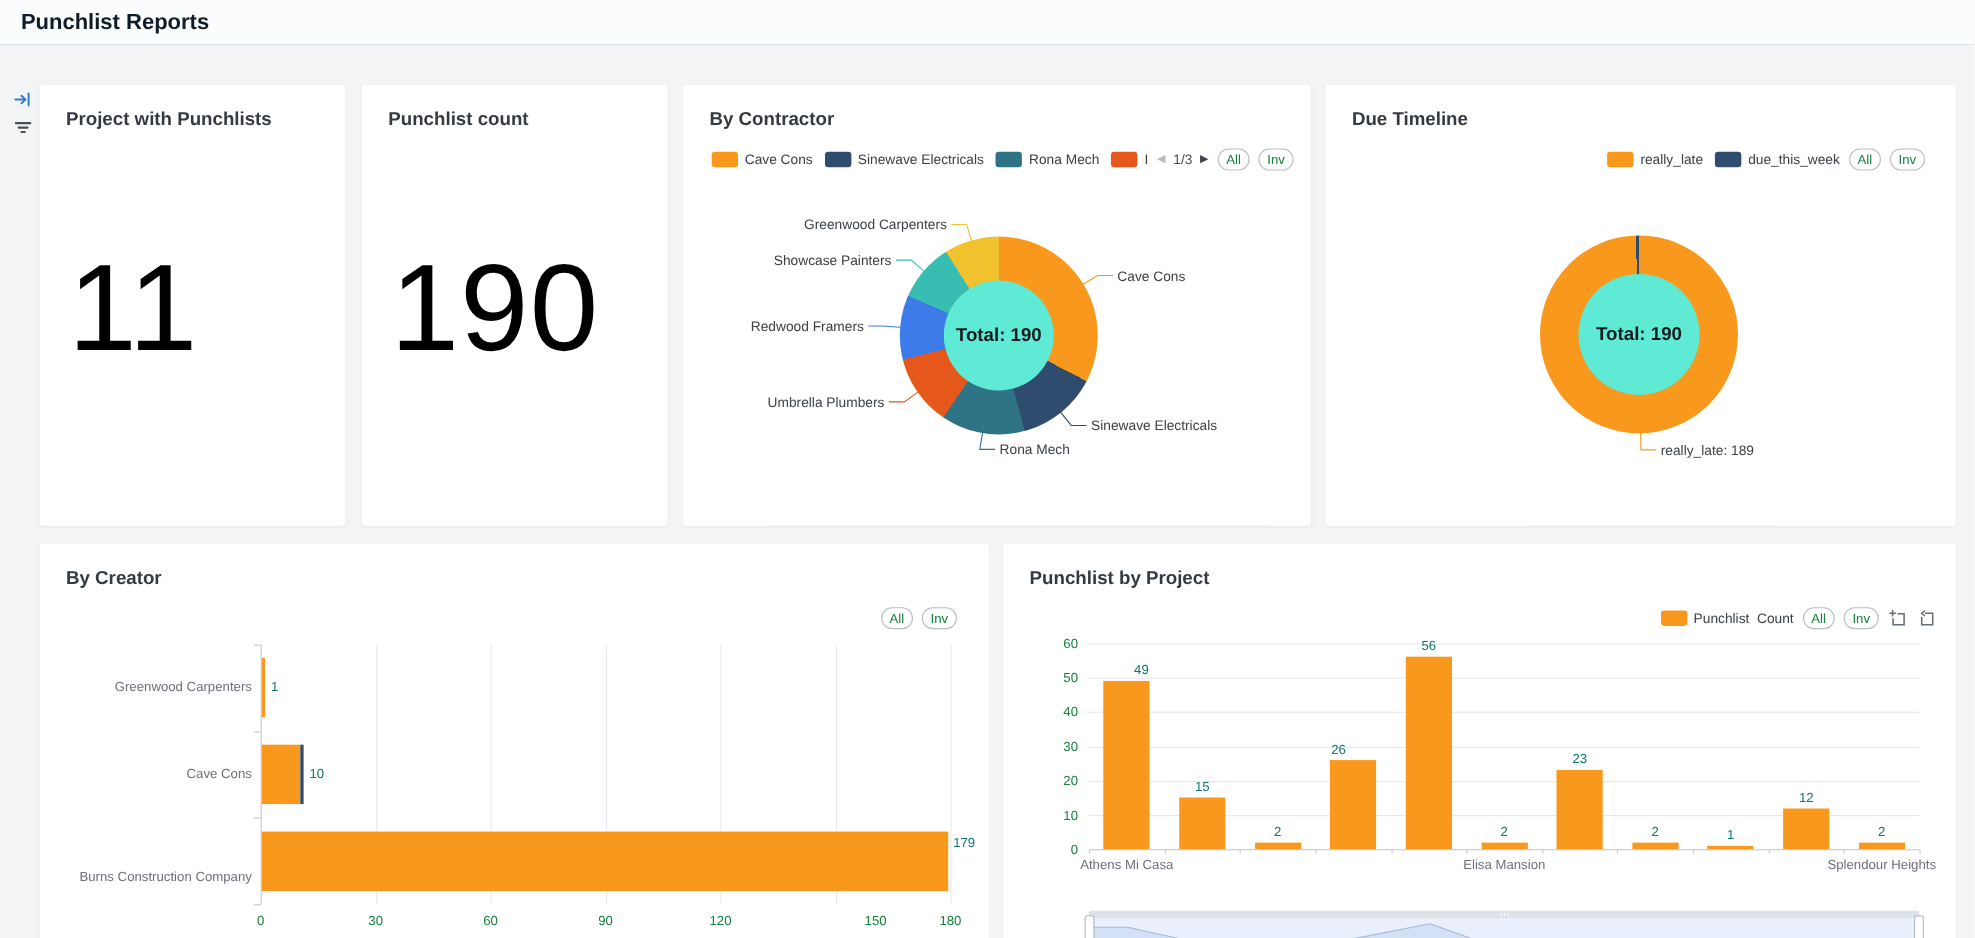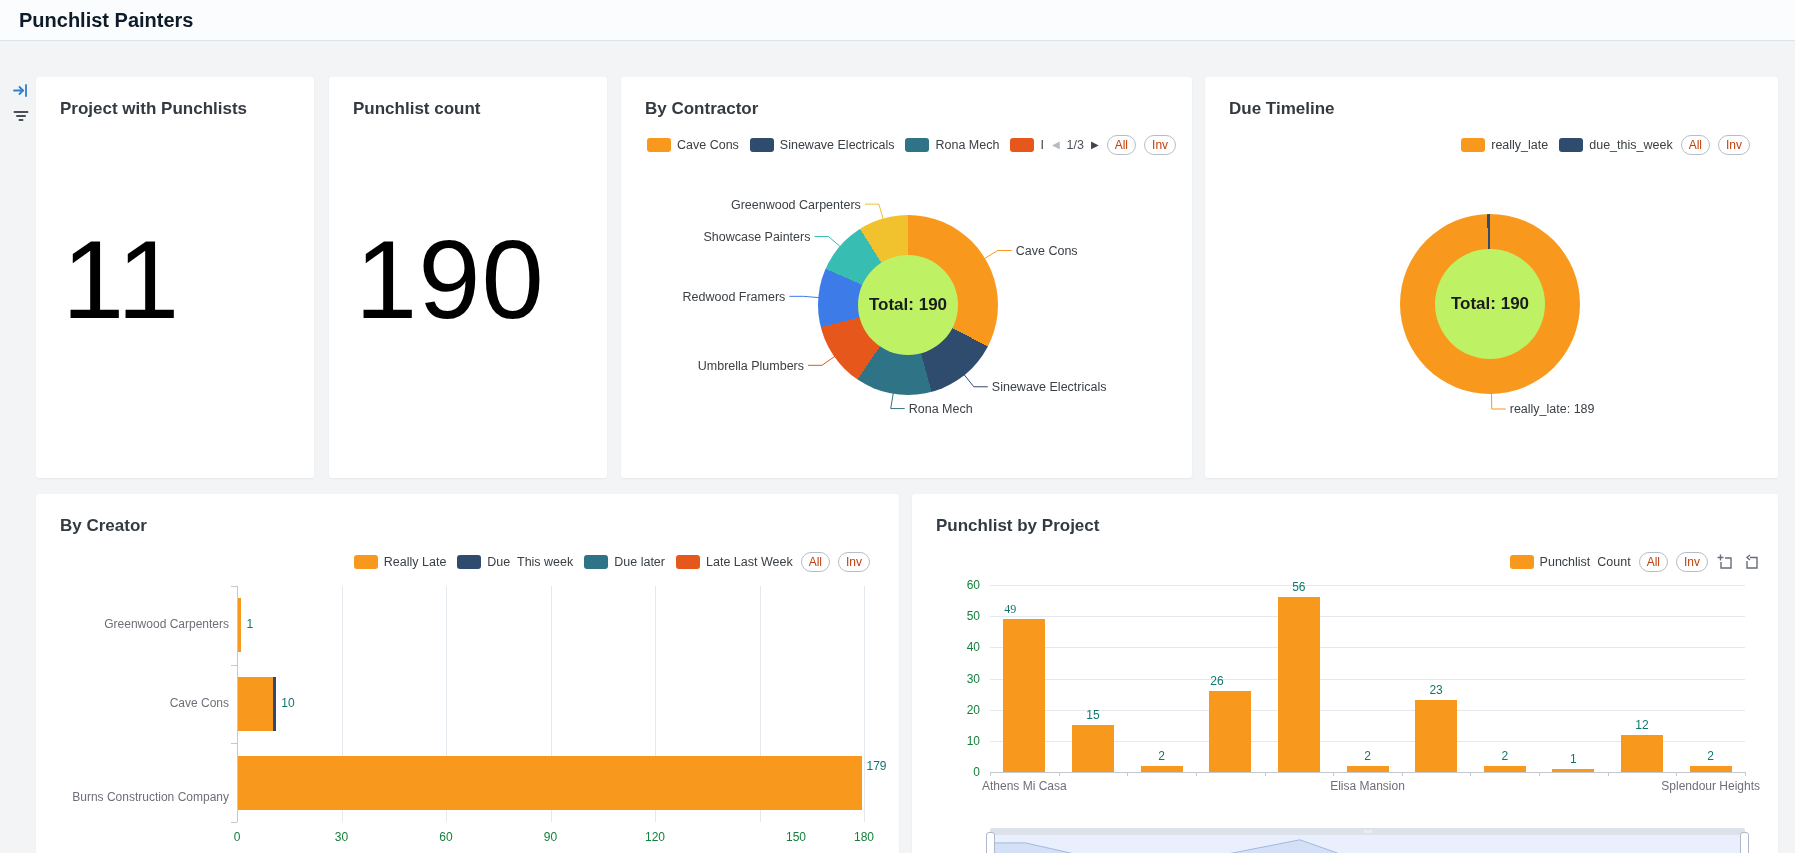--- a/index.html
+++ b/index.html
@@ -38,29 +38,29 @@
   .legend-items { display:inline-flex; align-items:center; gap:11px; }
   .legend-item { display:inline-flex; align-items:center; gap:6px; cursor:pointer; }
   .swatch { width:24px; height:14px; border-radius:3px; display:inline-block; }
   .legend-text { font-size:12.5px; color:#3b4045; white-space:pre; }
   .clip4 .legend-item:nth-child(4) .legend-text { max-width:5px; overflow:hidden; display:inline-block; }
   .pager { display:inline-flex; align-items:center; gap:7px; }
   .pg { font-size:10px; line-height:1; cursor:pointer; }
   .pg.prev { color:#b6bac1; }
   .pg.next { color:#3f454d; }
   .pg-text { font-size:12.5px; color:#4a5058; }
-  .pill { border:1px solid #b7bdc6; border-radius:11px; background:#fff; color:#c2410c; font-size:12px;
+  .pill { border:1px solid #b7bdc6; border-radius:11px; background:#fff; color:#15803d; font-size:12px;
           height:20px; padding:0 7px; display:inline-flex; align-items:center; font-family:inherit; cursor:pointer; }
   .toolbtn { width:18px; height:18px; background:none; border:none; padding:0; display:inline-flex;
              align-items:center; justify-content:center; cursor:pointer; }
 
   
   .donut-wrap { position:absolute; inset:0; }
   .donut-ring { position:absolute; border-radius:50%; }
-  .donut-hole { position:absolute; background:#bef264; border-radius:50%; display:flex; align-items:center; justify-content:center; }
+  .donut-hole { position:absolute; background:#5eead4; border-radius:50%; display:flex; align-items:center; justify-content:center; }
   .donut-hole span { font-size:17px; font-weight:700; color:#191c1f; }
   svg.callouts { position:absolute; inset:0; width:100%; height:100%; overflow:visible; }
   .callout-text { font-size:12.5px; fill:#3c4146; font-family:"Liberation Sans",sans-serif; }
 
   
   .chart { position:absolute; inset:0; }
   .vgrid { position:absolute; width:1px; background:#e4e8ef; }
   .hgrid { position:absolute; height:1px; background:#e4e8ef; }
   .axisline-y { position:absolute; width:1px; background:#c4c9cf; }
   .axisline-x { position:absolute; height:1px; background:#c4c9cf; }
@@ -78,21 +78,21 @@
   .dz-grip i { width:1px; height:3px; background:#fff; display:block; }
   .dz-track { position:absolute; left:0; right:0; top:7px; height:23px; background:#e9effc; border:1px solid #dfe6f5; border-top:none; overflow:hidden; }
   .dz-handle { position:absolute; top:4px; width:9px; height:26px; background:#fff; border:1px solid #aeb8c8; border-radius:3px; cursor:ew-resize; }
 </style>
 </head>
 <body>
 
 <div class="page">
 
   <header class="app-header">
-    <h1>Punchlist Painters</h1>
+    <h1>Punchlist Reports</h1>
   </header>
 
   <div class="gutter-icon" id="collapse-icon">
     <svg width="18" height="17" viewBox="0 0 18 17" fill="none" stroke="#2e7fd0" stroke-width="1.8" stroke-linecap="round">
       <path d="M2 8.5 H11"></path>
         <path d="M7.5 5 L11 8.5 L7.5 12"></path>
         <line x1="14" y1="3" x2="14" y2="14"></line>
     </svg>
   </div>
   <div class="gutter-icon" id="filter-icon">
@@ -190,38 +190,20 @@
       <div class="donut-ring" style="left: 195px; top: 137px; width: 180px; height: 180px; background: conic-gradient(rgb(248, 153, 29) 0deg, rgb(248, 153, 29) 358.105deg, rgb(47, 75, 110) 358.105deg, rgb(47, 75, 110) 360deg);"></div>
       <div class="donut-hole" style="left: 230px; top: 172px; width: 110px; height: 110px;">
         <span>Total: 190</span>
       </div>
     </div>
   </section>
 
   <section class="card" id="cardE">
     <h2 class="card-title">By Creator</h2>
     <div class="legend-row">
-      <span class="legend-items">
-          <span class="legend-item">
-            <i class="swatch" style="background: rgb(248, 153, 29);"></i>
-            <span class="legend-text">Really Late</span>
-          </span>
-          <span class="legend-item">
-            <i class="swatch" style="background: rgb(47, 75, 110);"></i>
-            <span class="legend-text">Due  This week</span>
-          </span>
-          <span class="legend-item">
-            <i class="swatch" style="background: rgb(47, 116, 134);"></i>
-            <span class="legend-text">Due later</span>
-          </span>
-          <span class="legend-item">
-            <i class="swatch" style="background: rgb(229, 87, 26);"></i>
-            <span class="legend-text">Late Last Week</span>
-          </span>
-        </span>
       <button class="pill">All</button>
       <button class="pill">Inv</button>
     </div>
     <div class="chart" id="bycreator-chart">
         <div class="tick-label" style="left: 181px; top: 336px; width: 40px; text-align: center;">0</div>
         <div class="vgrid" style="left: 305.5px; top: 92px; height: 236px;"></div>
         <div class="tick-label" style="left: 285.5px; top: 336px; width: 40px; text-align: center;">30</div>
         <div class="vgrid" style="left: 410px; top: 92px; height: 236px;"></div>
         <div class="tick-label" style="left: 390px; top: 336px; width: 40px; text-align: center;">60</div>
         <div class="vgrid" style="left: 514.5px; top: 92px; height: 236px;"></div>
@@ -295,21 +277,21 @@
         <div class="tickmark-x" style="left: 283.909px; top: 278px;"></div>
         <div class="tickmark-x" style="left: 352.545px; top: 278px;"></div>
         <div class="tickmark-x" style="left: 421.182px; top: 278px;"></div>
         <div class="tickmark-x" style="left: 489.818px; top: 278px;"></div>
         <div class="tickmark-x" style="left: 558.455px; top: 278px;"></div>
         <div class="tickmark-x" style="left: 627.091px; top: 278px;"></div>
         <div class="tickmark-x" style="left: 695.727px; top: 278px;"></div>
         <div class="tickmark-x" style="left: 764.364px; top: 278px;"></div>
         <div class="tickmark-x" style="left: 833px; top: 278px;"></div>
         <div class="bar" style="left: 91.3182px; top: 125.283px; width: 42px; height: 152.717px; background: rgb(248, 153, 29);"></div>
-        <div class="bar-value" style="left: 92.3182px; top: 108.283px; width: 40px; text-align: left; font-family: Liberation Serif, serif;">49</div>
+        <div class="bar-value" style="left: 92.3182px; top: 108.283px; width: 40px; text-align: right;">49</div>
         <div class="cat-label" style="left: 42.3182px; top: 285px; width: 140px; text-align: center;">Athens Mi Casa</div>
         <div class="bar" style="left: 159.955px; top: 231.25px; width: 42px; height: 46.75px; background: rgb(248, 153, 29);"></div>
         <div class="bar-value" style="left: 160.955px; top: 214.25px; width: 40px; text-align: center;">15</div>
         <div class="bar" style="left: 228.591px; top: 271.767px; width: 42px; height: 6.23333px; background: rgb(248, 153, 29);"></div>
         <div class="bar-value" style="left: 229.591px; top: 254.767px; width: 40px; text-align: center;">2</div>
         <div class="bar" style="left: 297.227px; top: 196.967px; width: 42px; height: 81.0333px; background: rgb(248, 153, 29);"></div>
         <div class="bar-value" style="left: 298.227px; top: 179.967px; width: 40px; ">26</div>
         <div class="bar" style="left: 365.864px; top: 103.467px; width: 42px; height: 174.533px; background: rgb(248, 153, 29);"></div>
         <div class="bar-value" style="left: 366.864px; top: 86.4667px; width: 40px; text-align: center;">56</div>
         <div class="bar" style="left: 434.5px; top: 271.767px; width: 42px; height: 6.23333px; background: rgb(248, 153, 29);"></div>

